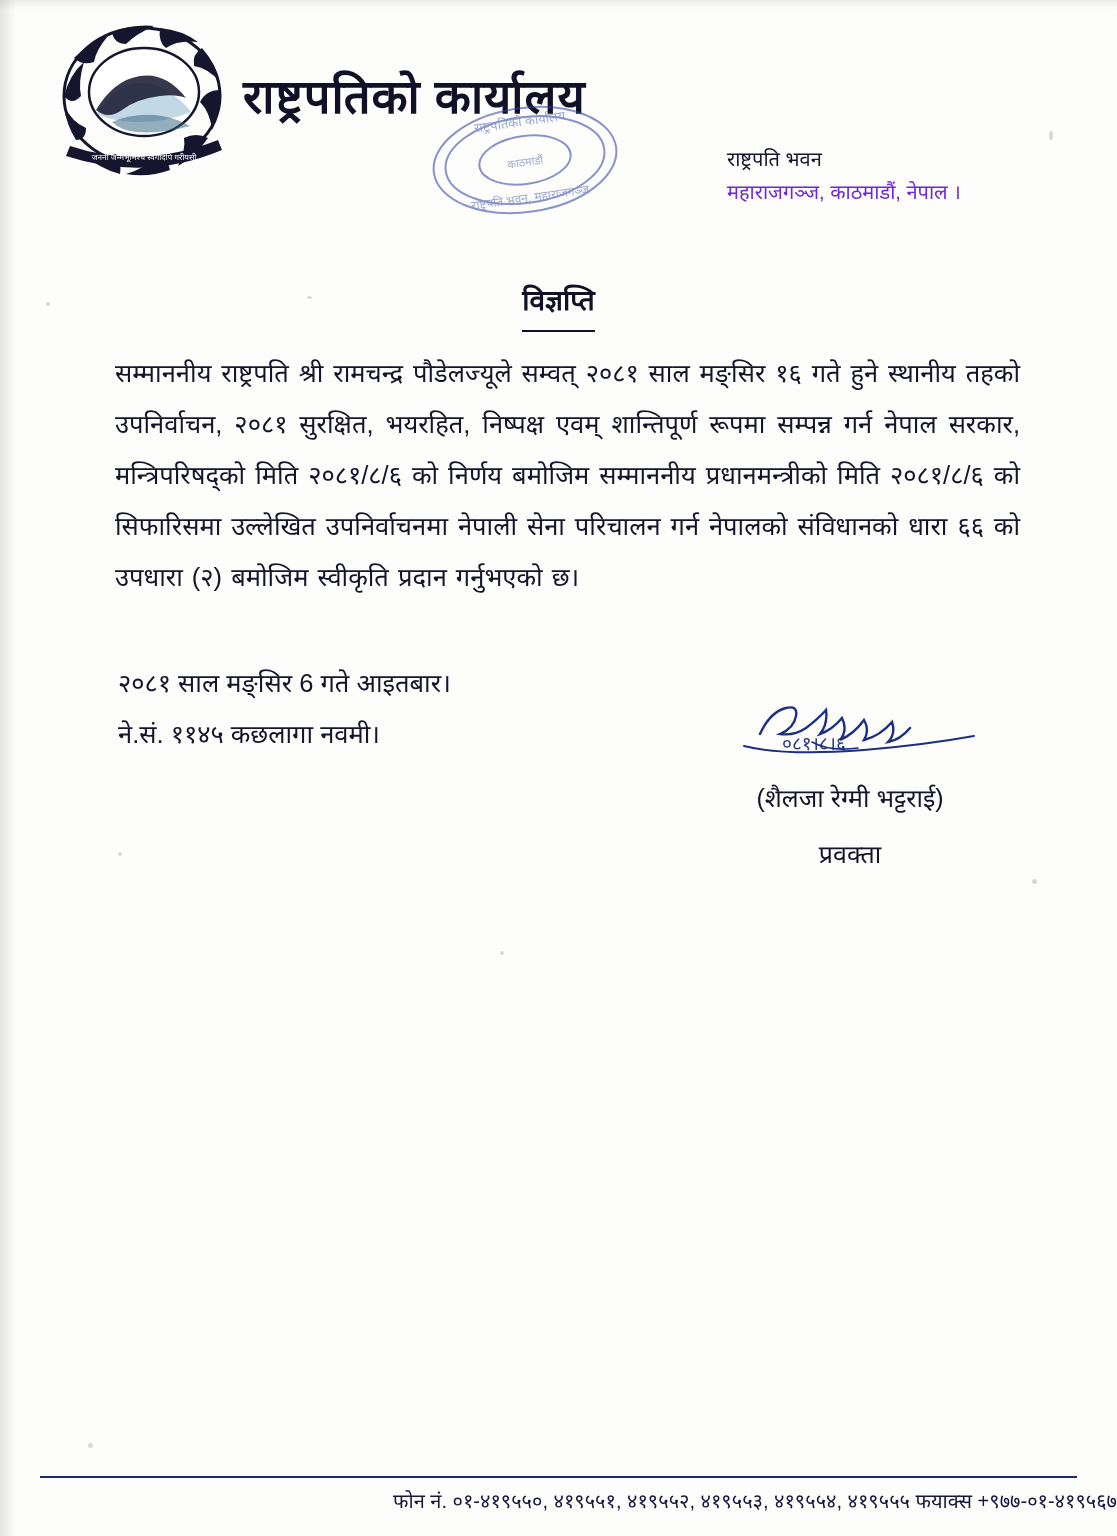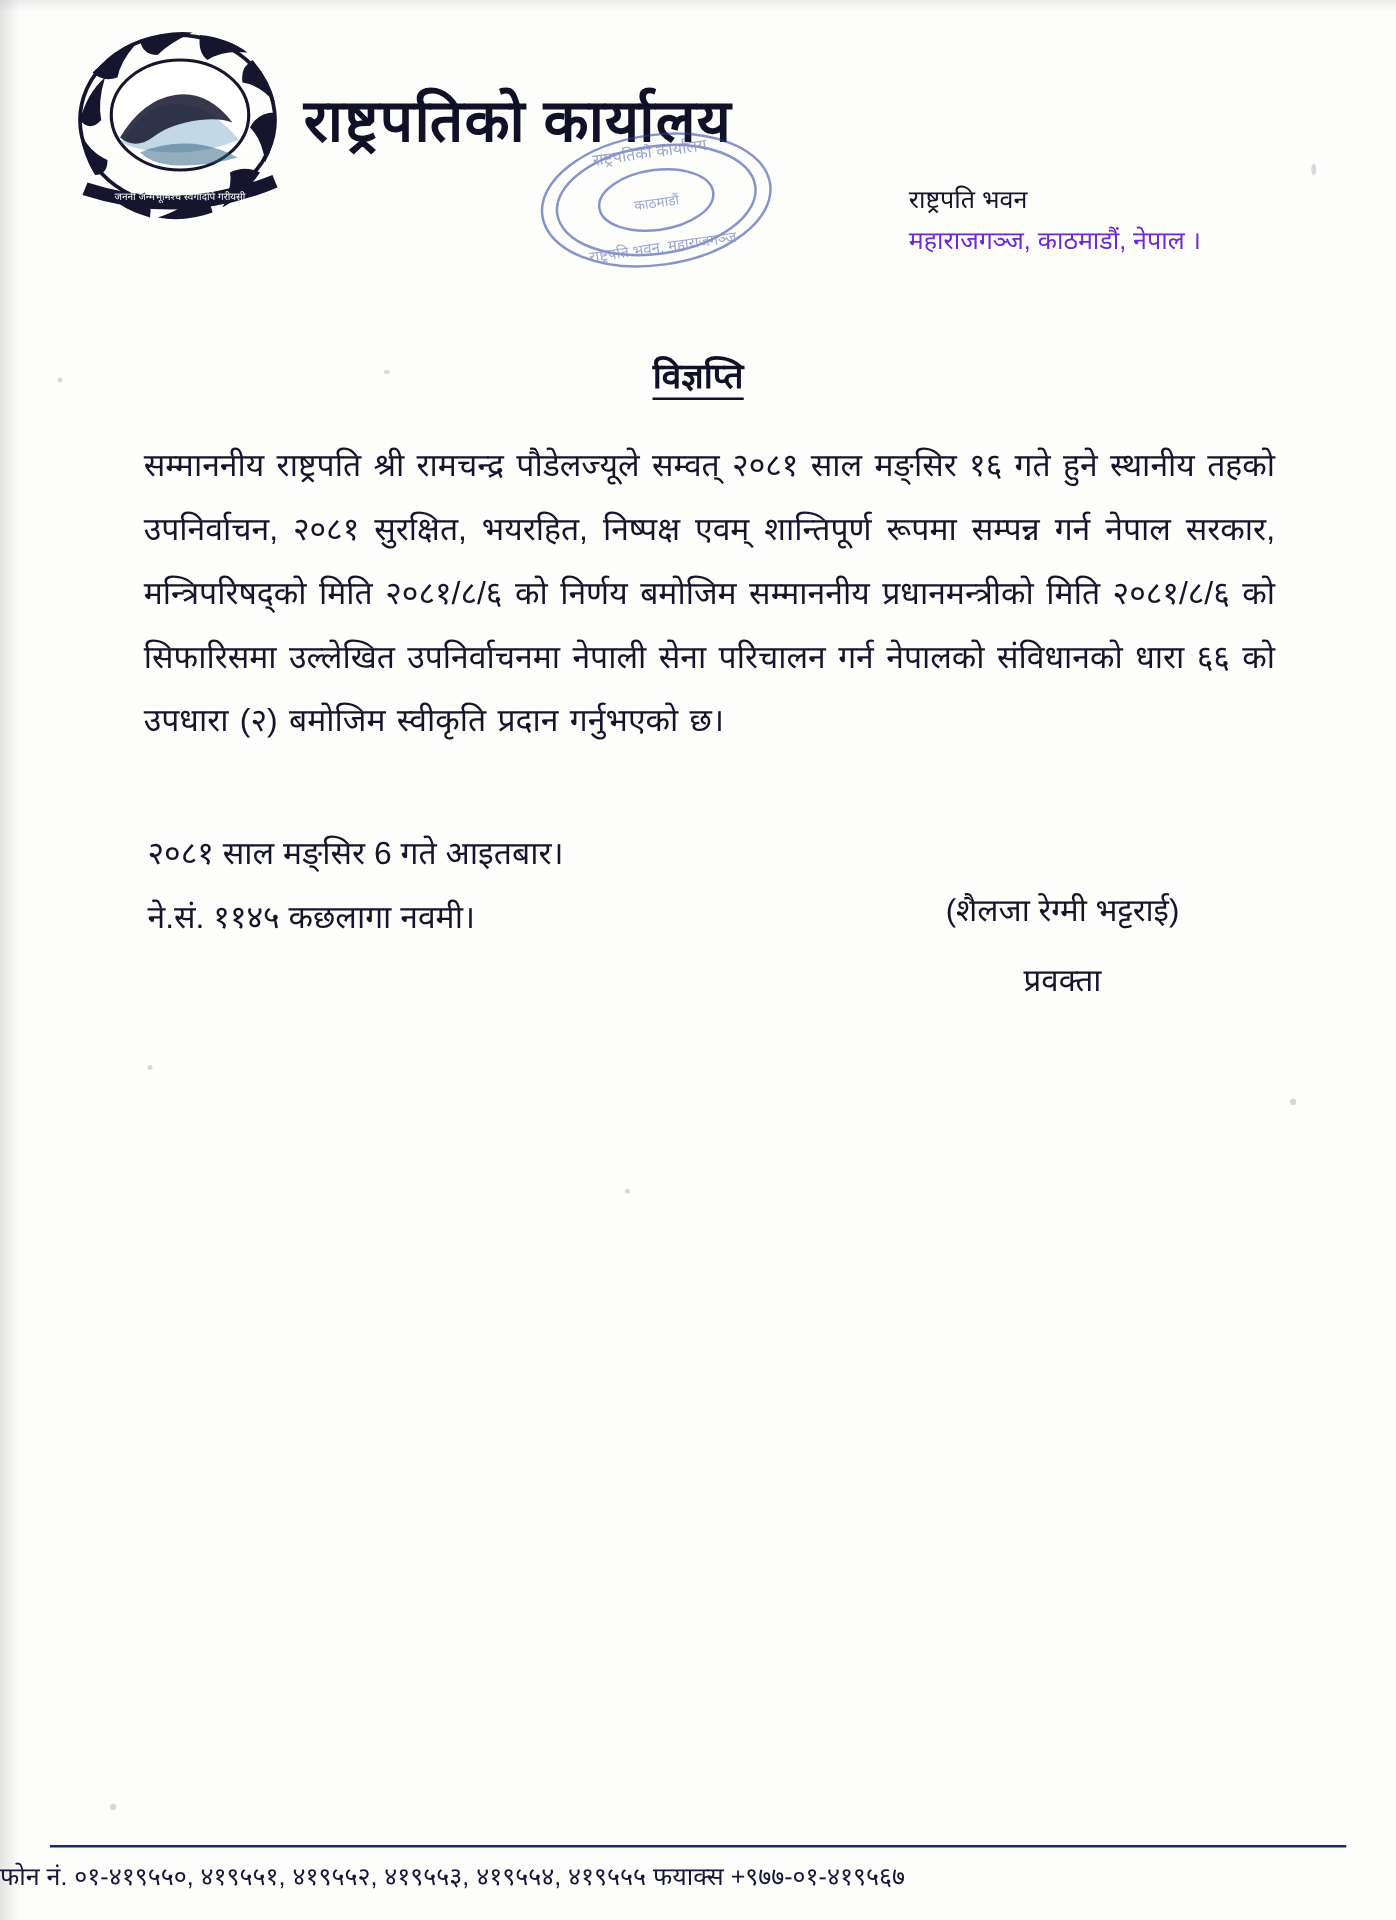--- a/index.html
+++ b/index.html
@@ -86,21 +86,21 @@
     top: 280px;
     left: 0;
     width: 100%;
     text-align: center;
     font-size: 28px;
     font-weight: 700;
     color: #101026;
   }
   .doc-heading span {
     border-bottom: 2px solid #101026;
-    padding-bottom: 2px;
+    padding-bottom: 14px;
   }
 
   .body-text {
     position: absolute;
     left: 115px;
     top: 348px;
     width: 905px;
     font-size: 25.5px;
     line-height: 51px;
     text-align: justify;
@@ -149,21 +149,21 @@
     top: 1476px;
     width: 1037px;
     height: 2px;
     background: #1a2a6b;
   }
   .footer-text {
     position: absolute;
     left: 0;
     top: 1487px;
     width: 100%;
-    text-align: left;
+    text-align: right;
     font-size: 20px;
     color: #16163a;
     white-space: nowrap;
   }
 
   
   .speck {
     position: absolute;
     background: #b9b9b9;
     border-radius: 50%;
@@ -244,20 +244,32 @@
   </div>
 
   <div class="body-text">सम्माननीय राष्ट्रपति श्री रामचन्द्र पौडेलज्यूले सम्वत् २०८१ साल मङ्सिर १६ गते हुने स्थानीय तहको उपनिर्वाचन, २०८१ सुरक्षित, भयरहित, निष्पक्ष एवम् शान्तिपूर्ण रूपमा सम्पन्न गर्न नेपाल सरकार, मन्त्रिपरिषद्को मिति २०८१/८/६ को निर्णय बमोजिम सम्माननीय प्रधानमन्त्रीको मिति २०८१/८/६ को सिफारिसमा उल्लेखित उपनिर्वाचनमा नेपाली सेना परिचालन गर्न नेपालको संविधानको धारा ६६ को उपधारा (२) बमोजिम स्वीकृति प्रदान गर्नुभएको छ।</div>
 
   <div class="date-block">
     <div>२०८१ साल मङ्सिर 6 गते आइतबार।</div>
     <div>ने.सं. ११४५ कछलागा नवमी।</div>
   </div>
 
   <div class="sign-block">
+    <div class="signature">
+      <svg viewBox="0 0 300 70" width="300" height="70" aria-hidden="true" style="margin-left:48px;">
+        <g fill="none" stroke="#1d2f80" stroke-width="2.4" stroke-linecap="round">
+          <path d="M36 44 q10-22 26-26 q12-3 10 8 q-2 12 -16 18 q14 2 26 -6 q12-9 20-18 q2 14 -6 24 q12 -4 22 -16 q6 12 -2 22 q14 -6 24 -20 q6 10 0 20 q16 -4 28 -18 q4 12 -4 20 q12 -2 22 -14"></path>
+          <path d="M20 56 q40 10 120 4 q60 -5 110 -14" stroke-width="2"></path>
+          <path d="M88 52 q18 10 46 6" stroke-width="1.6"></path>
+        </g>
+        <g fill="#1d2f80" font-family="Liberation Sans, sans-serif" font-size="19" opacity=".95">
+          <text x="58" y="60">०८१।८।६</text>
+        </g>
+      </svg>
+    </div>
     <div class="sign-name">(शैलजा रेग्मी भट्टराई)</div>
     <div class="sign-role">प्रवक्ता</div>
   </div>
 
   <div class="speck" style="left:46px;top:302px;width:4px;height:4px;"></div>
   <div class="speck" style="left:307px;top:296px;width:5px;height:3px;"></div>
   <div class="speck" style="left:1049px;top:131px;width:4px;height:9px;"></div>
   <div class="speck" style="left:1032px;top:879px;width:5px;height:5px;"></div>
   <div class="speck" style="left:118px;top:852px;width:4px;height:4px;"></div>
   <div class="speck" style="left:500px;top:951px;width:4px;height:4px;"></div>

